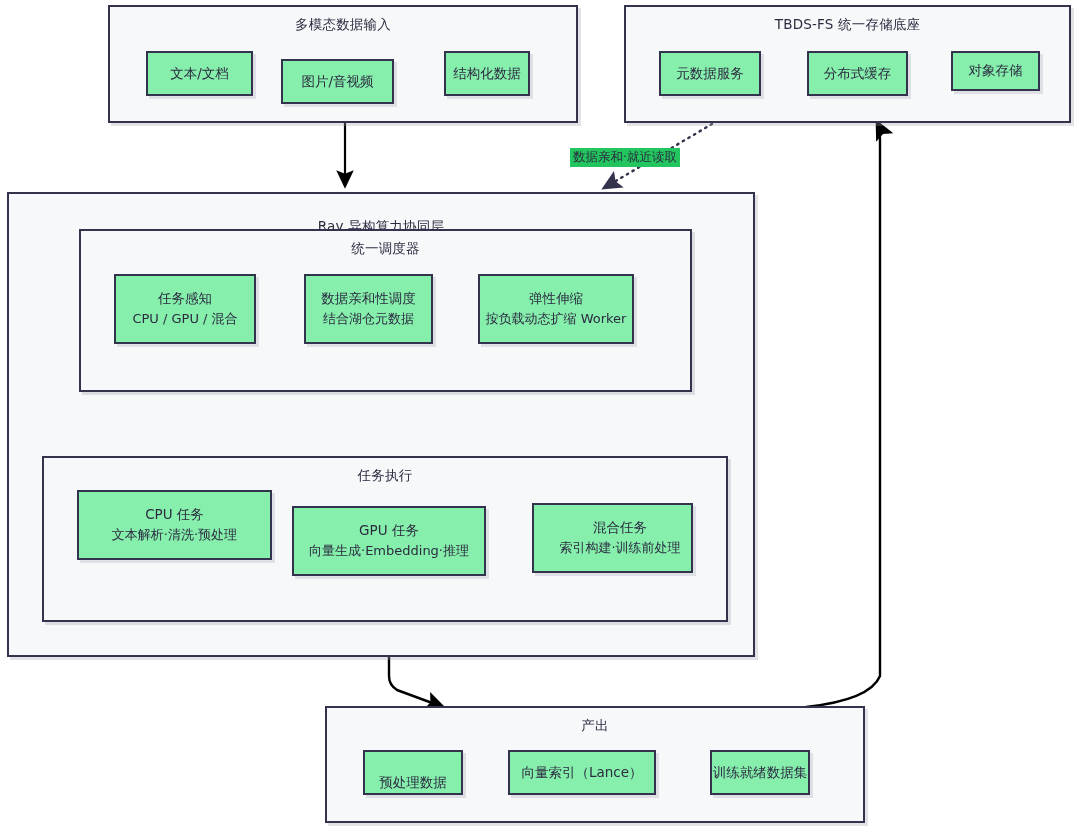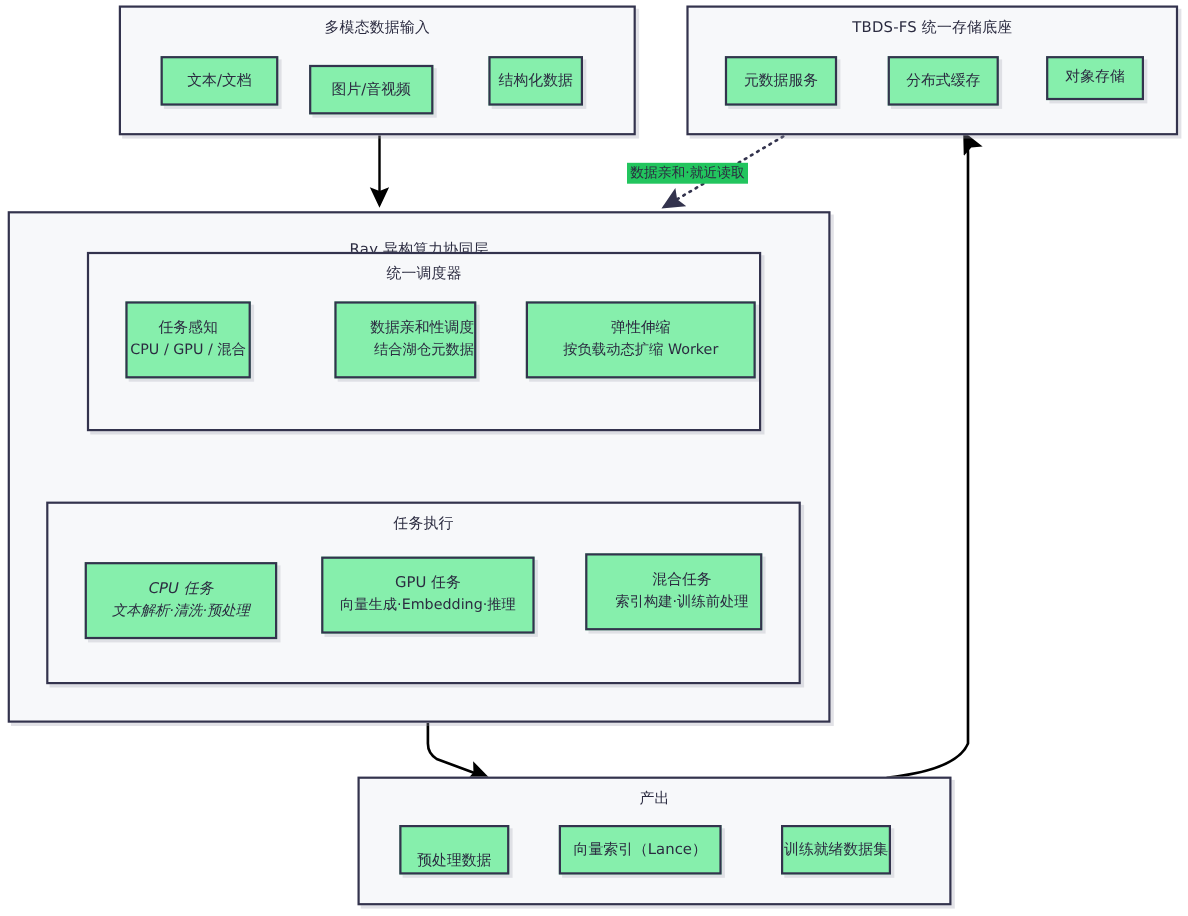--- a/index.html
+++ b/index.html
@@ -144,40 +144,40 @@
   </div>
 
   <div class="edge-label" style="left:570px; top:148px;">数据亲和·就近读取</div>
 
   <div class="group" style="left:7px; top:192px; width:748px; height:465px;">
     <div class="group-title" style="top:10px;margin-top:14px;">Ray 异构算力协同层</div>
 
     <div class="group" style="left:70px; top:35px; width:613px; height:163px;">
       <div class="group-title" style="top:9px;">统一调度器</div>
 
-      <div class="node" style="left:33px; top:43px; width:114px; height:70px;">
+      <div class="node" style="left:33px; top:43px; width:142px; height:70px;">
         <div class="l1">任务感知</div>
         <div class="l2">CPU / GPU / 混合</div>
       </div>
 
-      <div class="node" style="left:223px; top:43px; width:129px; height:70px;align-items:flex-end;">
+      <div class="node" style="left:223px; top:43px; width:129px; height:70px;">
         <div class="l1">数据亲和性调度</div>
         <div class="l2">结合湖仓元数据</div>
       </div>
 
-      <div class="node" style="left:397px; top:43px; width:209px; height:70px;">
+      <div class="node" style="left:397px; top:43px; width:156px; height:70px;">
         <div class="l1">弹性伸缩</div>
         <div class="l2">按负载动态扩缩 Worker</div>
       </div>
     </div>
 
     <div class="group" style="left:33px; top:262px; width:686px; height:166px;">
       <div class="group-title" style="top:9px;">任务执行</div>
 
-      <div class="node" style="left:33px; top:53px; width:175px; height:70px;font-style:italic;">
+      <div class="node" style="left:33px; top:32px; width:195px; height:70px;">
         <div class="l1">CPU 任务</div>
         <div class="l2">文本解析·清洗·预处理</div>
       </div>
 
       <div class="node" style="left:248px; top:48px; width:194px; height:70px;">
         <div class="l1">GPU 任务</div>
         <div class="l2">向量生成·Embedding·推理</div>
       </div>
 
       <div class="node" style="left:488px; top:45px; width:161px; height:70px;padding-left:15px;">

